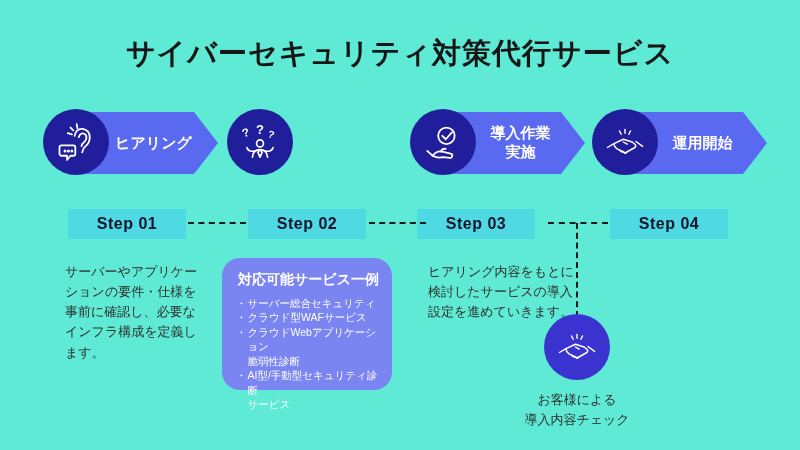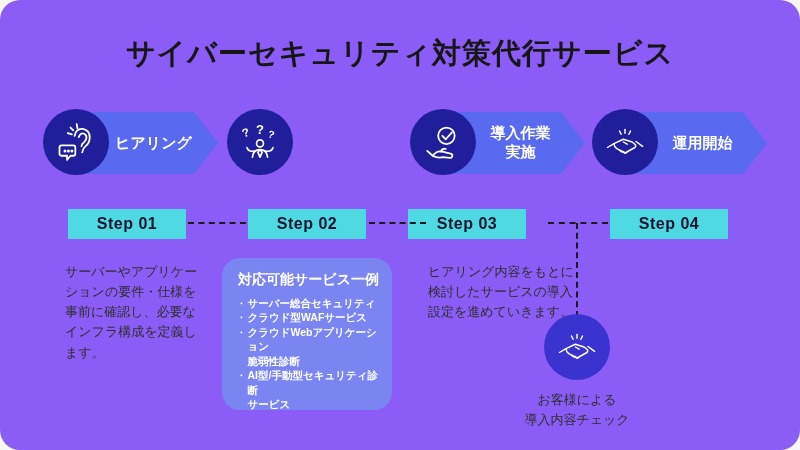--- a/index.html
+++ b/index.html
@@ -2,21 +2,21 @@
 <html lang="ja"><head>
 <meta charset="utf-8">
 <style>
   html,body{margin:0;padding:0;}
   body{
     width:800px;height:450px;
     background:#f7f7f7;
     font-family:"Liberation Sans","DejaVu Sans",sans-serif;
     overflow:hidden;
   }
-  .canvas{position:relative;width:800px;height:450px;background:#8b5cf6;border-radius:20px;}
+  .canvas{position:relative;width:800px;height:450px;background:#5eead4;}
 
   .main-title{
     position:absolute;top:34px;left:0;width:100%;
     text-align:center;font-size:29px;font-weight:800;color:#161616;
     letter-spacing:1px;
   }
 
   
   .unit{position:absolute;top:109px;width:178px;height:68px;}
   .u1{left:43px}.u2{left:227px}.u3{left:410px}.u4{left:592px}
@@ -37,43 +37,43 @@
     z-index:2;
   }
   .icon-circle svg{width:44px;height:44px;}
 
   
   .badge{
     position:absolute;top:209px;width:118px;height:30px;background:#4fd9e2;
     display:flex;align-items:center;justify-content:center;
     font-size:16px;font-weight:700;color:#14142e;letter-spacing:.5px;
   }
-  .b1{left:68px}.b2{left:248px}.b3{left:408px}.b4{left:610px}
+  .b1{left:68px}.b2{left:248px}.b3{left:417px}.b4{left:610px}
   .hdash{position:absolute;top:222px;border-top:2px dashed #1b1b1b;height:0;}
   .hd1{left:188px;width:58px}.hd2{left:369px;width:57px}.hd3{left:548px;width:60px}
   .vdash{position:absolute;left:576px;top:223px;height:94px;border-left:2px dashed #1b1b1b;width:0;}
 
   
   .desc{
     position:absolute;top:262px;font-size:13px;color:#2e2e2e;
     line-height:1.55;white-space:pre-line;
   }
   .d1{left:65px}.d3{left:428px}.d4{left:610px}
 
   
   .panel{
-    position:absolute;left:222px;top:258px;width:170px;height:152px;
+    position:absolute;left:222px;top:258px;width:170px;height:132px;
     background:#7b85f1;border-radius:18px;box-sizing:border-box;
     padding:13px 13px 0 14px;color:#fff;
   }
   .panel-title{font-size:14px;font-weight:800;margin:0 0 7px 2px;}
   .panel-list{margin:0;padding:0;list-style:none;font-size:10.5px;line-height:1.38;}
   .panel-list li{display:flex;align-items:flex-start;}
   .panel-list .bullet{flex:0 0 auto;margin-right:1px;}
-  .panel-list .item-text{white-space:pre-line;font-weight:bold;}
+  .panel-list .item-text{white-space:pre-line;}
 
   
   .check-circle{
     position:absolute;left:544px;top:314px;width:66px;height:66px;border-radius:50%;
     background:#3a33cf;display:flex;align-items:center;justify-content:center;z-index:2;
   }
   .check-circle svg{width:44px;height:44px;}
   .check-caption{
     position:absolute;left:492px;top:390px;width:170px;text-align:center;
     font-size:13px;color:#2e2e2e;line-height:1.5;white-space:pre-line;

